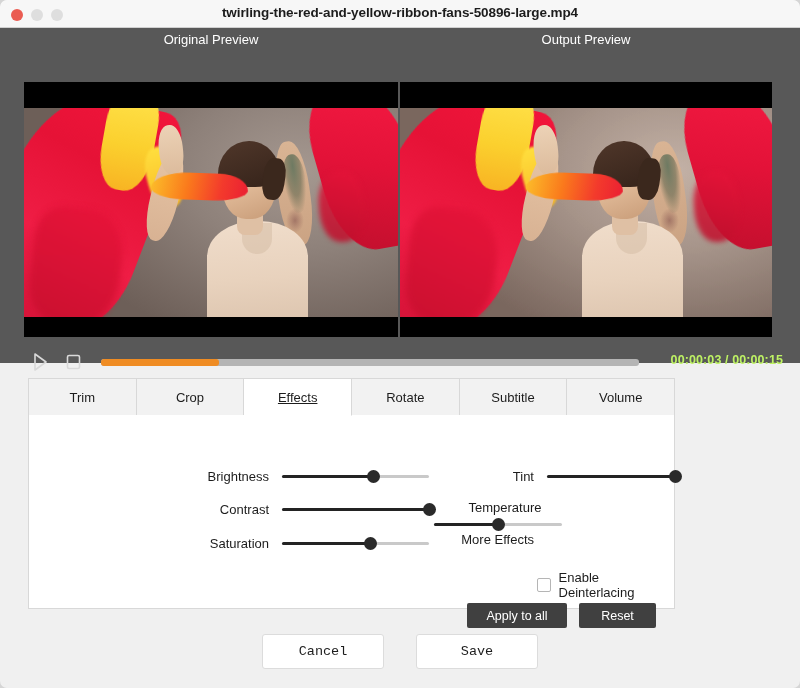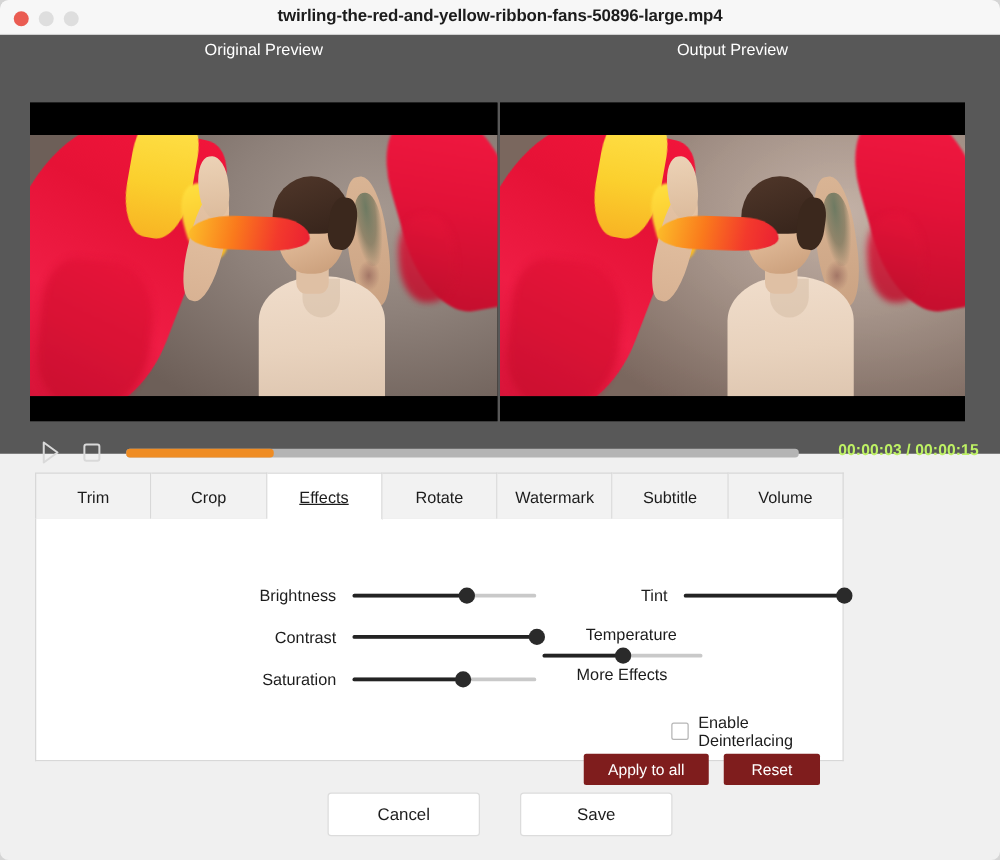--- a/index.html
+++ b/index.html
@@ -333,21 +333,21 @@
     width: 14px; height: 14px;
     background: #fff;
     border: 1px solid #b5b5b5;
     border-radius: 2px;
   }
   .check-label { font-size: 13px; color: #1c1c1c; }
 
   .dark-btns { position: absolute; right: 18px; top: 188px; display: flex; gap: 12px; }
   .btn-dark {
     height: 25px;
-    background: #7f1d1d;
+    background: #404040;
     color: #fff;
     font-size: 12.5px;
     display: flex; align-items: center; justify-content: center;
     border-radius: 2px;
     cursor: pointer;
   }
   .btn-apply { width: 100px; }
   .btn-reset { width: 77px; }
 
   
@@ -357,20 +357,21 @@
     display: flex; justify-content: center; gap: 32px;
   }
   .btn-light {
     width: 122px; height: 35px;
     background: #ffffff;
     border: 1px solid #dcdcdc;
     border-radius: 3px;
     font-size: 13.5px; color: #1c1c1c;
     display: flex; align-items: center; justify-content: center;
     cursor: pointer;
+    font-family: Liberation Mono, monospace;
   }
 </style>
 </head>
 <body>
 
 <div class="window">
 
   <div class="titlebar">
     <div class="traffic">
       <div class="dot close"></div>
@@ -455,21 +456,20 @@
       <div class="timecode">00:00:03 / 00:00:15</div>
     </div>
   </div>
 
   <div class="panel">
     <div class="tabs" id="tabs">
         <div class="tab">Trim</div>
         <div class="tab">Crop</div>
         <div class="tab active">Effects</div>
         <div class="tab">Rotate</div>
-        <div class="tab">Watermark</div>
         <div class="tab">Subtitle</div>
         <div class="tab">Volume</div>
       </div>
 
     <div class="tab-content">
 
       <div class="ctrl-row col-left row-brightness">
         <div class="ctrl-label">Brightness</div>
         <div class="slider">
           <div class="track"></div>

